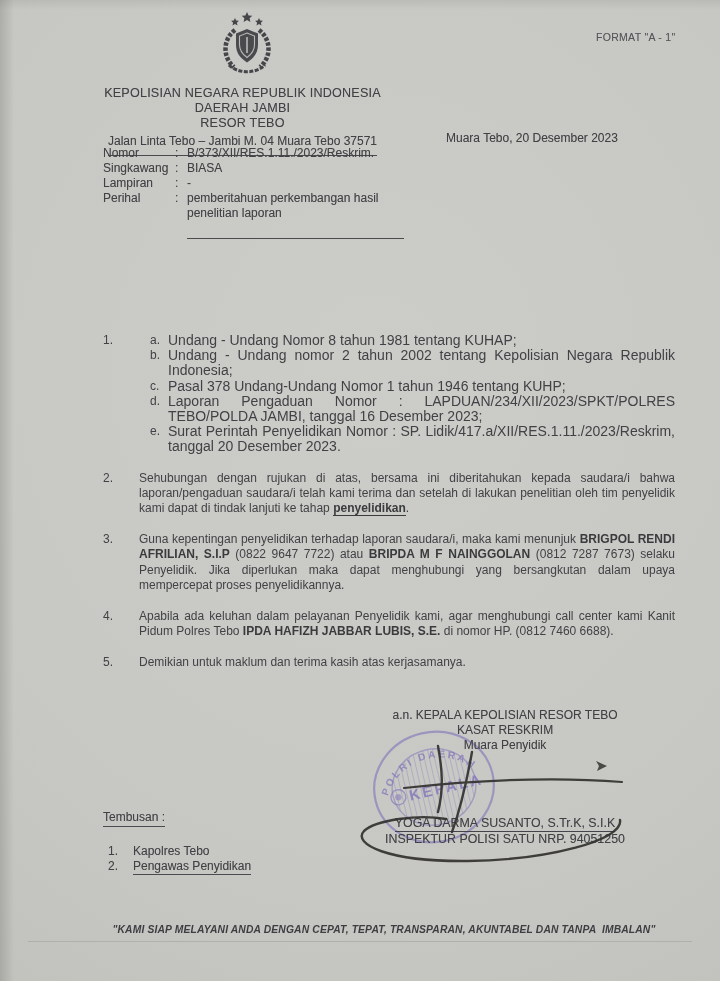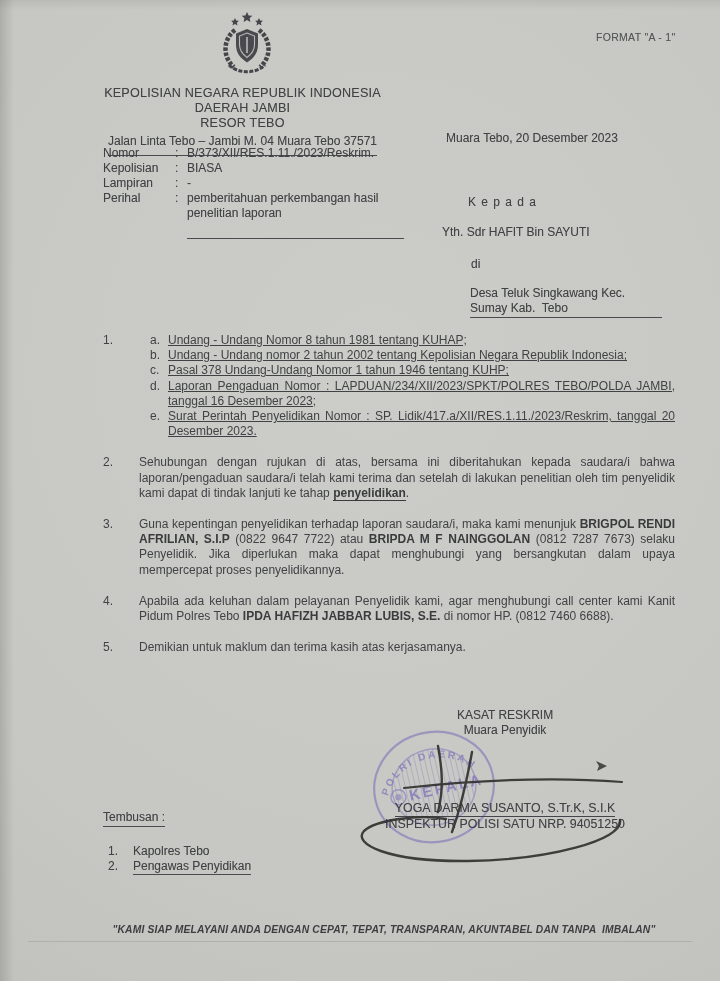--- a/index.html
+++ b/index.html
@@ -44,21 +44,21 @@
   .r-addr .line2wrap { display:inline-block; width:192px; border-bottom:1.3px solid #4a4b4e; padding-bottom:1px; }
 
   
   .body-list { left:103px; top:333px; width:572px; }
   .item { display:flex; margin-bottom:16px; }
   .item .num { width:36px; flex:none; font-size:12px; line-height:15.2px; }
   .item .content { flex:1; font-size:12px; line-height:15.2px; text-align:justify; }
   .item1-title { margin-bottom:9px; text-align:left; }
   .subitem { display:flex; }
   .subitem .letter { width:18px; flex:none; margin-left:11px; font-size:12px; line-height:15.2px; }
-  .subitem .subtext { flex:1; font-size:12px; line-height:15.2px; text-align:justify;text-decoration:underline; }
+  .subitem .subtext { flex:1; font-size:14px; line-height:15.2px; text-align:justify; }
   .emp { font-weight:bold; border-bottom:1.3px solid #3a3b3d; color:#3a3b3d; }
 
   
   .sig-block { left:352px; top:708px; width:306px; text-align:center; font-size:12.2px; line-height:15px; z-index:3; }
   .sig-spacer { height:63px; }
   .sig-name { display:inline-block; border-bottom:1.2px solid #44454a; padding-bottom:0px; font-size:12.4px; }
   .sig-rank { font-size:12.4px; }
   .stamp-svg { left:366px; top:727px; z-index:2; opacity:0.85; }
   .ink-svg { left:348px; top:728px; z-index:4; }
 
@@ -107,51 +107,39 @@
 
   <div class="abs t place-date">Muara Tebo, 20 Desember 2023</div>
 
   <div class="abs meta">
     <div class="meta-row">
       <span class="t">Nomor</span>
       <span class="t">:</span>
       <span class="t">B/373/XII/RES.1.11./2023/Reskrim.</span>
     </div>
     <div class="meta-row">
-      <span class="t">Kepolisian</span>
+      <span class="t">Singkawang</span>
       <span class="t">:</span>
       <span class="t">BIASA</span>
     </div>
     <div class="meta-row">
       <span class="t">Lampiran</span>
       <span class="t">:</span>
       <span class="t">-</span>
     </div>
     <div class="meta-row">
       <span class="t">Perihal</span>
       <span class="t">:</span>
       <span class="t">
         <span>pemberitahuan perkembangan hasil</span><br>
         <span class="perihal-l2">penelitian laporan</span>
       </span>
     </div>
   </div>
 
-  <div class="abs recipient">
-    <div class="t kepada pre">K e p a d a</div>
-    <div class="t yth-row">
-      <span>Yth.</span>
-      <span>Sdr HAFIT Bin SAYUTI</span>
-    </div>
-    <div class="t di">di</div>
-    <div class="t r-addr">
-      <span>Desa Teluk Singkawang Kec.</span><br>
-      <span class="line2wrap pre">Sumay Kab.  Tebo</span>
-    </div>
-  </div>
 
   <div class="abs body-list">
 
     <div class="item">
       <span class="num">1.</span>
       <div class="content">
         <div class="subitem">
           <span class="letter">a.</span>
           <span class="subtext">Undang - Undang Nomor 8 tahun 1981 tentang KUHAP;</span>
         </div>
@@ -211,20 +199,21 @@
       <text font-size="10" font-weight="bold" letter-spacing="2.5" fill="#7f72b8" stroke="none" opacity="0.85">
         <textPath href="#arcpath" startOffset="8">POLRI DAERAH</textPath>
       </text>
       <circle cx="31" cy="62" r="7.5" stroke-width="1.3" opacity="0.75"></circle>
       <circle cx="31" cy="62" r="3.2" fill="#7f72b8" stroke="none" opacity="0.6"></circle>
       <text x="42" y="68" font-size="15" font-weight="bold" letter-spacing="2.5" fill="#7f72b8" stroke="none" opacity="0.9">KEPALA</text>
     </g>
   </svg>
 
   <div class="abs sig-block">
+    <div class="t">a.n. KEPALA KEPOLISIAN RESOR TEBO</div>
     <div class="t">KASAT RESKRIM</div>
     <div class="t">Muara Penyidik</div>
     <div class="sig-spacer"></div>
     <div><span class="t sig-name">YOGA DARMA SUSANTO, S.Tr.K, S.I.K</span></div>
     <div class="t sig-rank">INSPEKTUR POLISI SATU NRP. 94051250</div>
   </div>
 
   <svg class="abs ink-svg" width="300" height="142" viewBox="0 0 300 142">
     <g fill="none" stroke="#33322f" stroke-linecap="round" opacity="0.92">
       <path d="M 90 18 C 94 40, 96 60, 90 84" stroke-width="2.4"></path>

